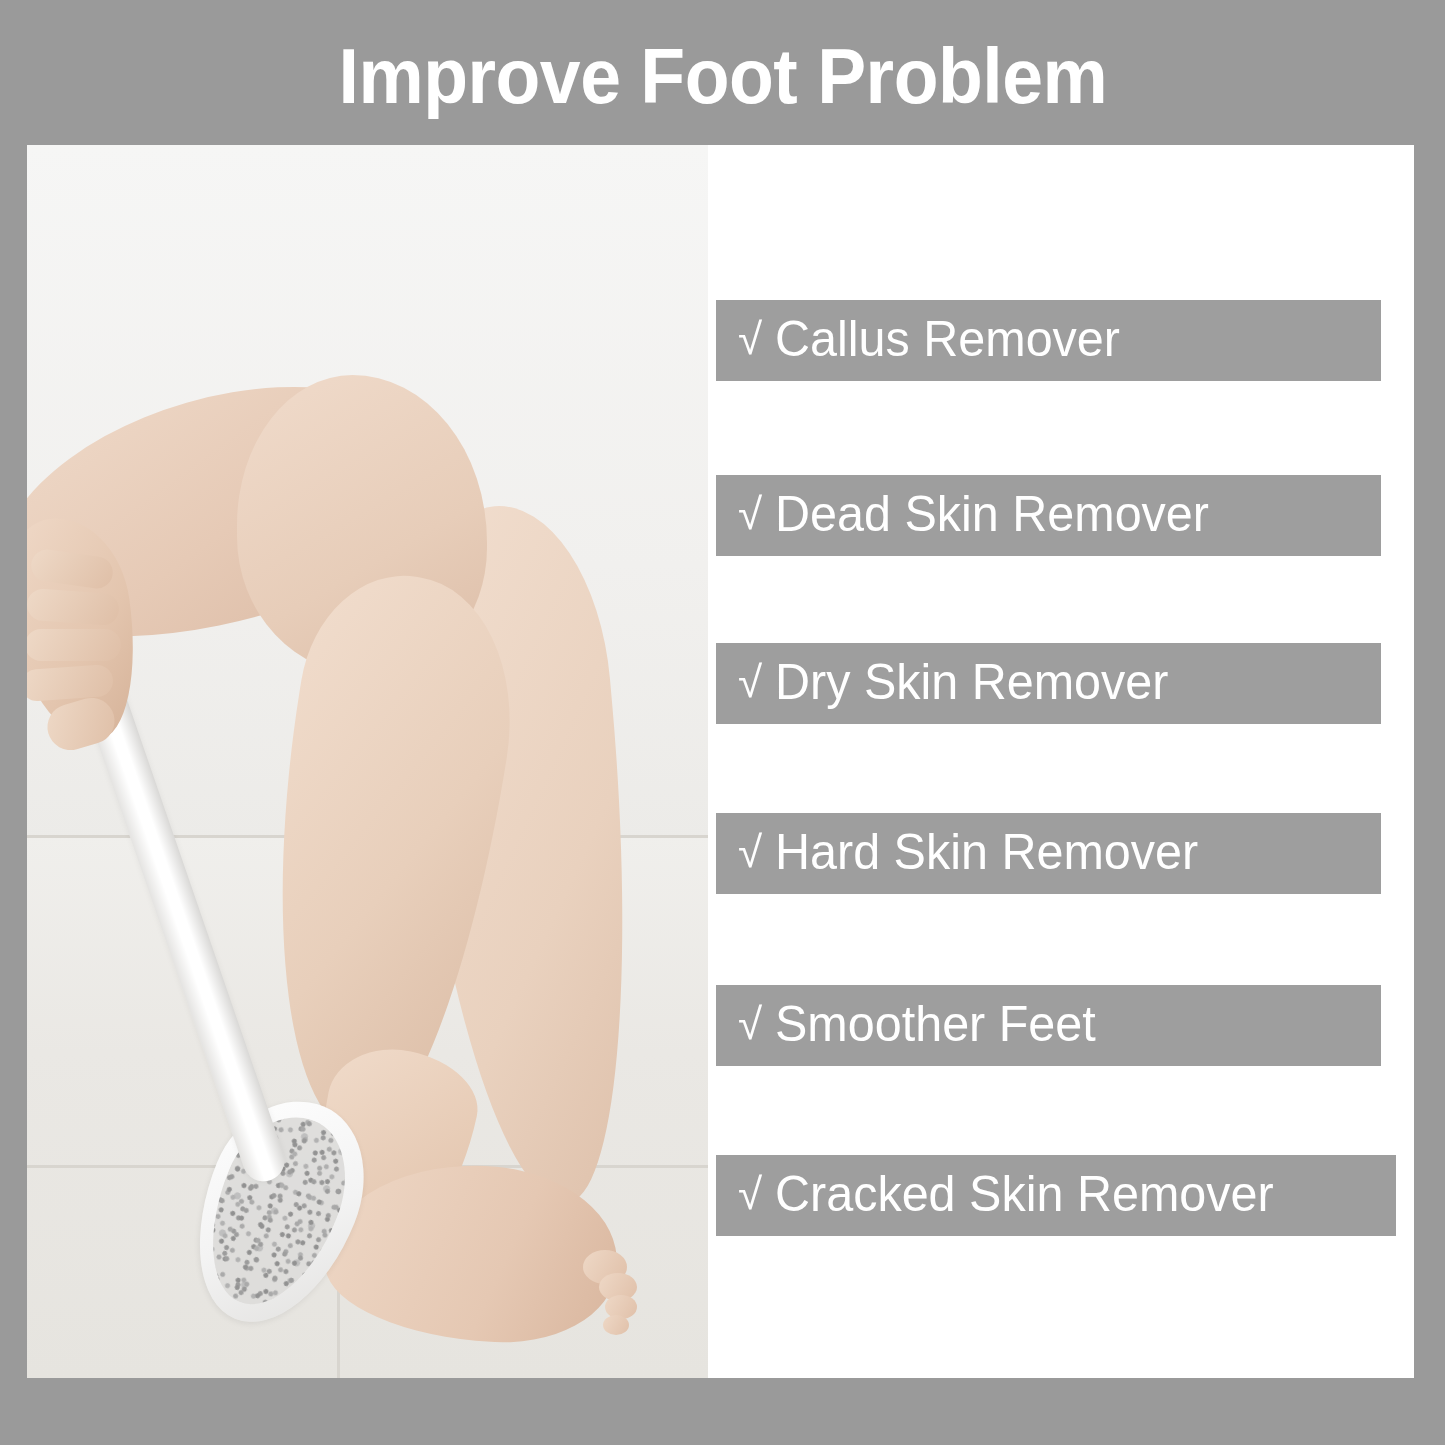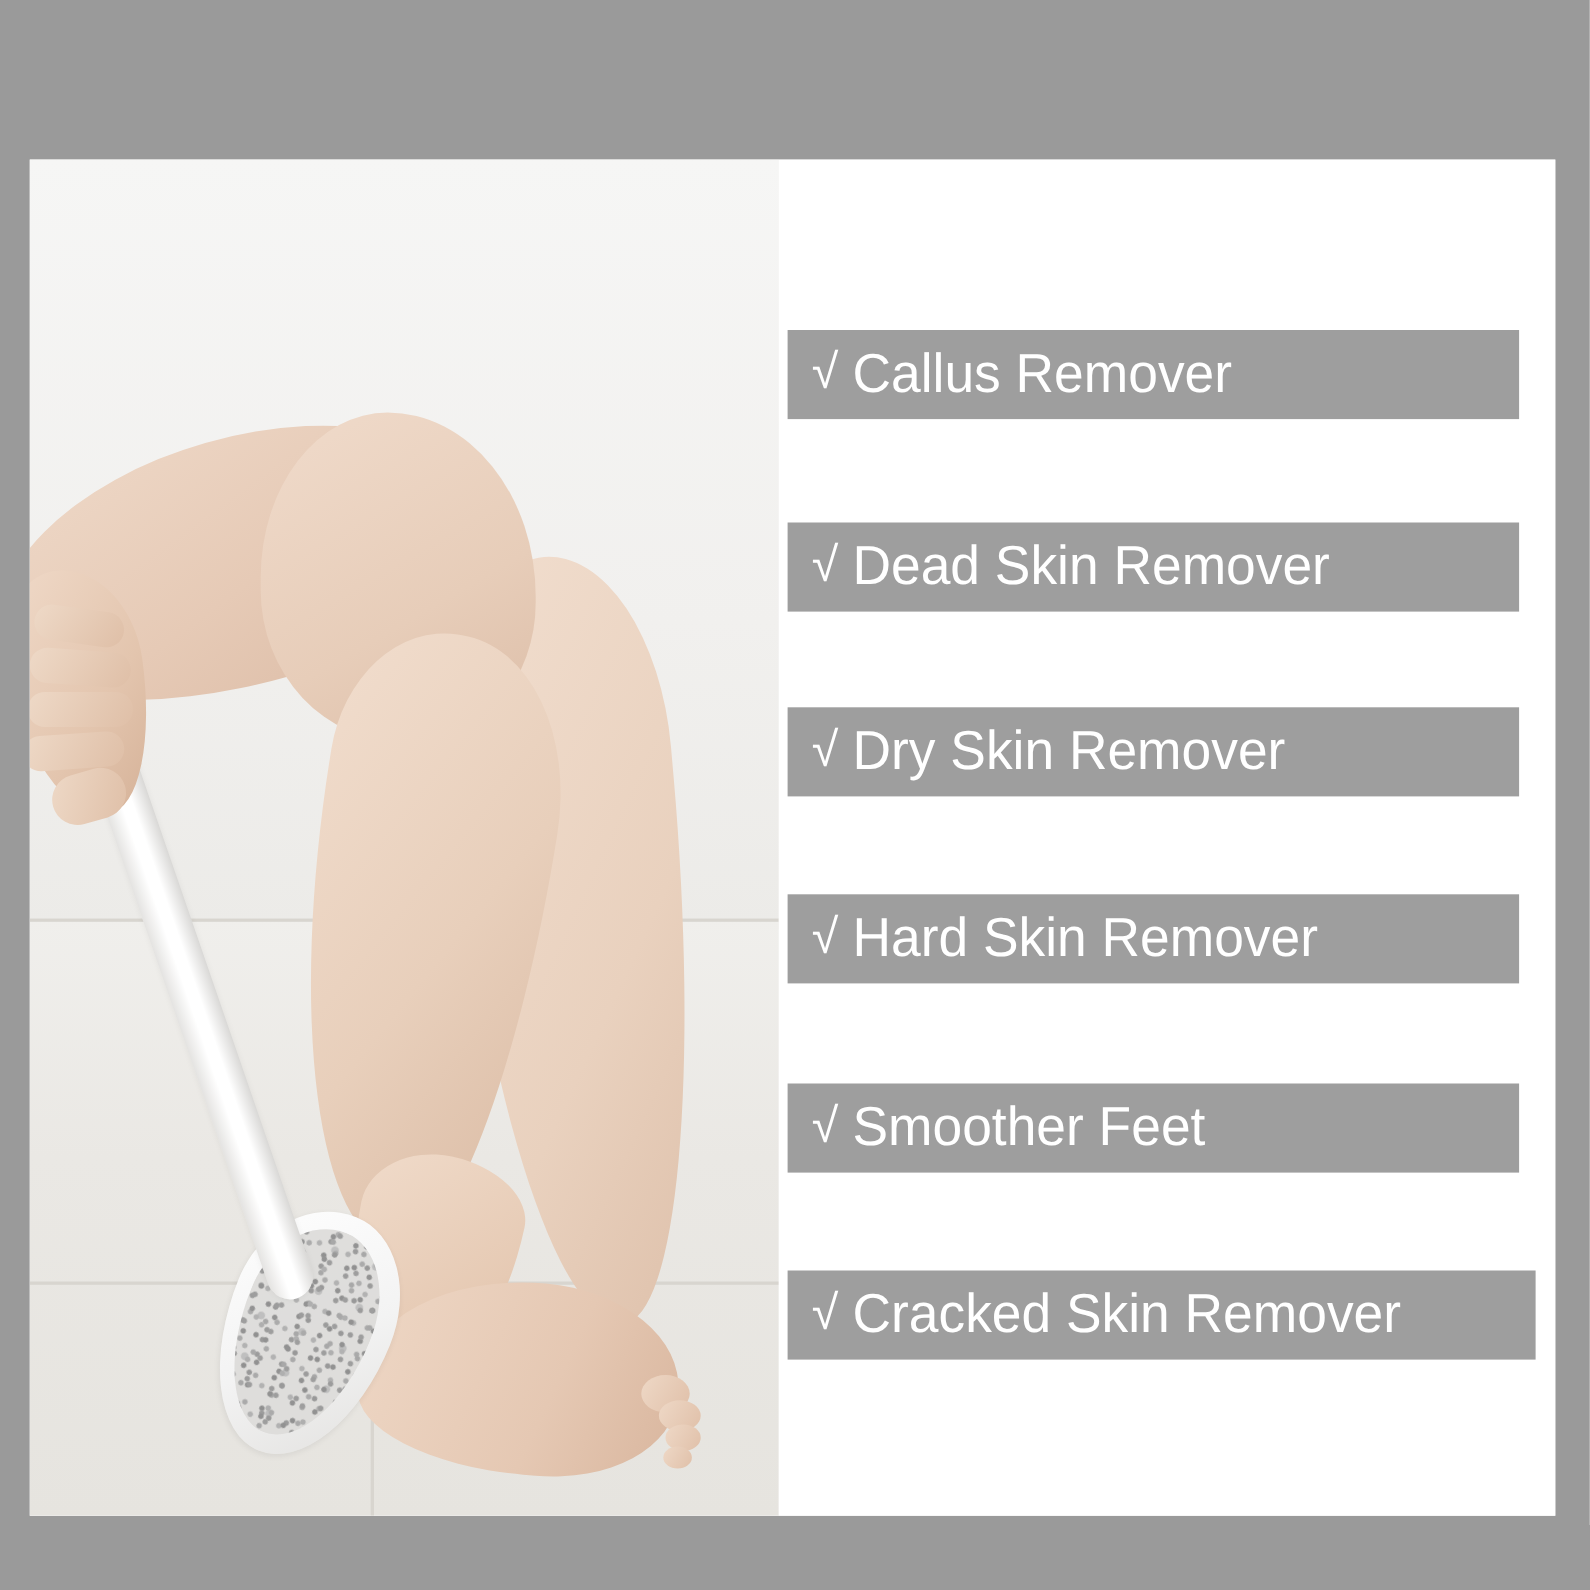--- a/index.html
+++ b/index.html
@@ -267,20 +267,23 @@
   .feature-row.row-2 { top: 498px; }
   .feature-row.row-3 { top: 668px; }
   .feature-row.row-4 { top: 840px; }
   .feature-row.row-5 { top: 1010px; width: 680px; }
 </style>
 </head>
 <body>
 
 <div id="poster">
 
+  <div id="title-bar">
+    <div id="poster-title">Improve Foot Problem</div>
+  </div>
 
   <div id="content-panel">
 
     <div id="product-photo">
       <div class="photo-wall"></div>
       <div class="photo-floor">
         <div class="tile-line h" style="top:0px;"></div>
         <div class="tile-line h" style="top:330px;"></div>
         <div class="tile-line v" style="top:330px;height:213px;left:310px;"></div>
       </div>

